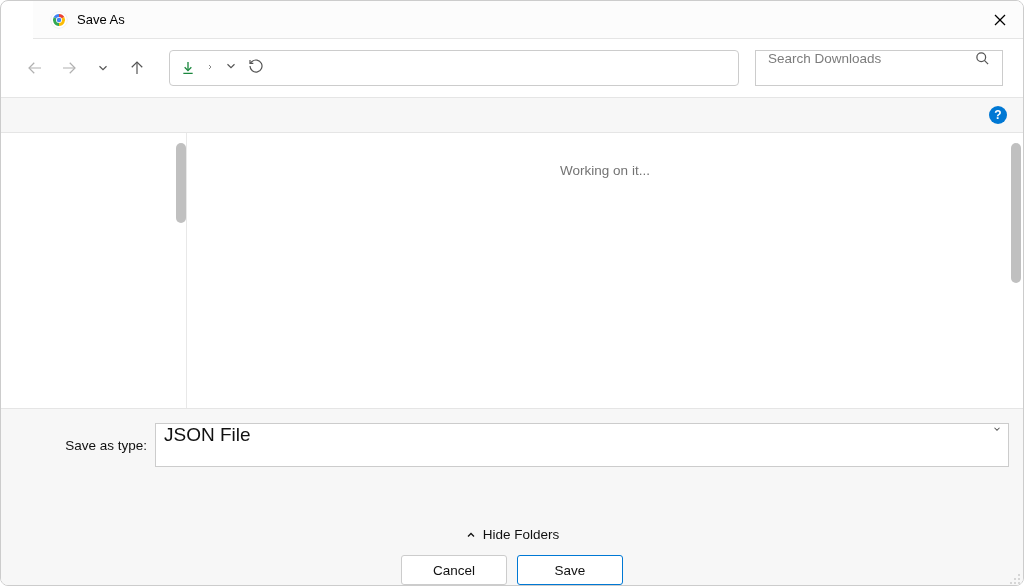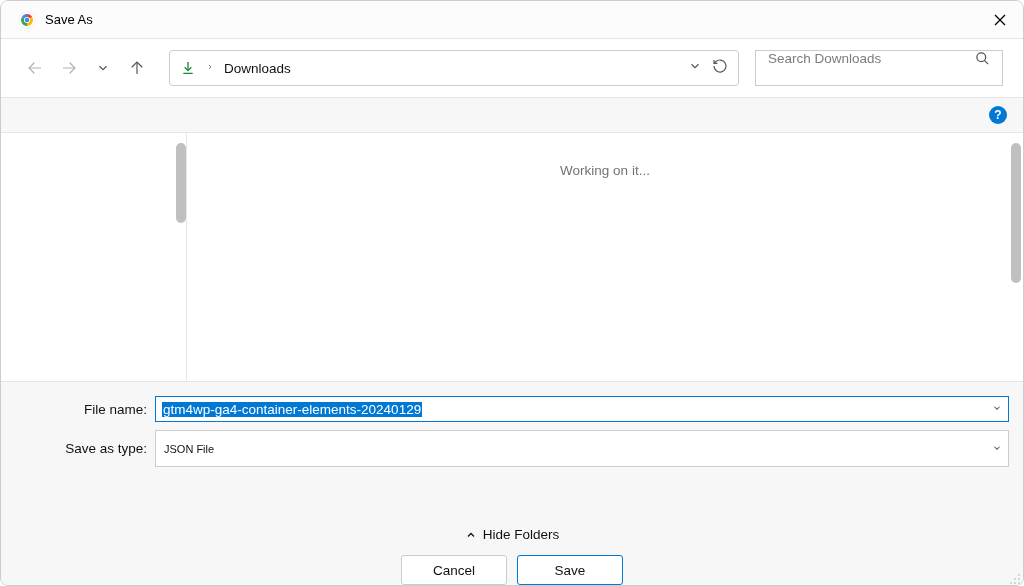--- a/index.html
+++ b/index.html
@@ -20,20 +20,21 @@
       position: relative;
     }
     
     .title-bar {
       height: 38px;
       display: flex;
       align-items: center;
       padding: 0 8px;
       border-bottom: 1px solid #e5e5e5;
       background: #fcfcfc;
+      margin-left: 32px;
     }
     .app-icon {
       width: 20px;
       height: 20px;
       margin: 0 8px;
       display: flex;
       align-items: center;
       justify-content: center;
     }
     .title-text {
@@ -228,27 +229,27 @@
     }
     .dropdown-arrow {
       position: absolute;
       right: 6px;
       color: #555555;
       font-size: 10px;
       cursor: pointer;
     }
     .filetype-select {
       flex: 1;
-      height: 37px;
+      height: 44px;
       border: 1px solid #cccccc;
       background: #ffffff;
       display: flex;
-      align-items: center;
+      align-items: flex-start;
       padding: 0 8px;
-      font-size: 11px;
+      font-size: 19px;
       color: #111111;
       position: relative;
       cursor: pointer;
     }
     .spacer-row {
       height: 52px;
     }
     
     .footer {
       height: 58px;
@@ -351,21 +352,20 @@
         <line x1="12" y1="3" x2="12" y2="15"></line>
         <polyline points="7 11 12 16 17 11"></polyline>
         <line x1="5" y1="20" x2="19" y2="20"></line>
       </svg>
     </span>
     <span class="breadcrumb-sep">
       <svg width="8" height="10" viewBox="0 0 24 24" fill="none" stroke="currentColor" stroke-width="3">
         <polyline points="9 6 15 12 9 18"></polyline>
       </svg>
     </span>
-    <span class="breadcrumb-text">Downloads</span>
     <div class="addr-right">
       <span style="color:#555;cursor:pointer">
         <svg width="14" height="14" viewBox="0 0 24 24" fill="none" stroke="currentColor" stroke-width="2">
           <polyline points="6 9 12 15 18 9"></polyline>
         </svg>
       </span>
       <span style="color:#555;cursor:pointer">
         <svg width="16" height="16" viewBox="0 0 24 24" fill="none" stroke="currentColor" stroke-width="1.8">
           <path d="M3 12a9 9 0 1 0 3-6.7L3 8"></path>
           <polyline points="3 3 3 8 8 8"></polyline>
@@ -394,31 +394,20 @@
     <div class="scrollbar-track-left"></div>
   </div>
   <div class="main-panel">
     <span class="working-text">Working on it...</span>
     <div class="scrollbar-track-right"></div>
   </div>
 </div>
 
 <div class="bottom-section">
   <div class="form-row">
-    <span class="form-label">File name:</span>
-    <div class="filename-input-wrap">
-      <span class="filename-text">gtm4wp-ga4-container-elements-20240129</span>
-      <span class="dropdown-arrow">
-        <svg width="10" height="10" viewBox="0 0 24 24" fill="none" stroke="currentColor" stroke-width="2.5">
-          <polyline points="6 9 12 15 18 9"></polyline>
-        </svg>
-      </span>
-    </div>
-  </div>
-  <div class="form-row">
     <span class="form-label">Save as type:</span>
     <div class="filetype-select">
       <span>JSON File</span>
       <span class="dropdown-arrow">
         <svg width="10" height="10" viewBox="0 0 24 24" fill="none" stroke="currentColor" stroke-width="2.5">
           <polyline points="6 9 12 15 18 9"></polyline>
         </svg>
       </span>
     </div>
   </div>

